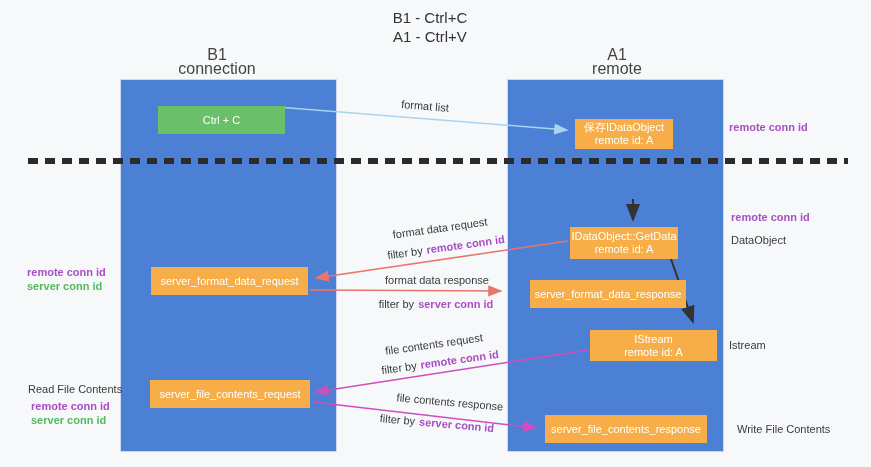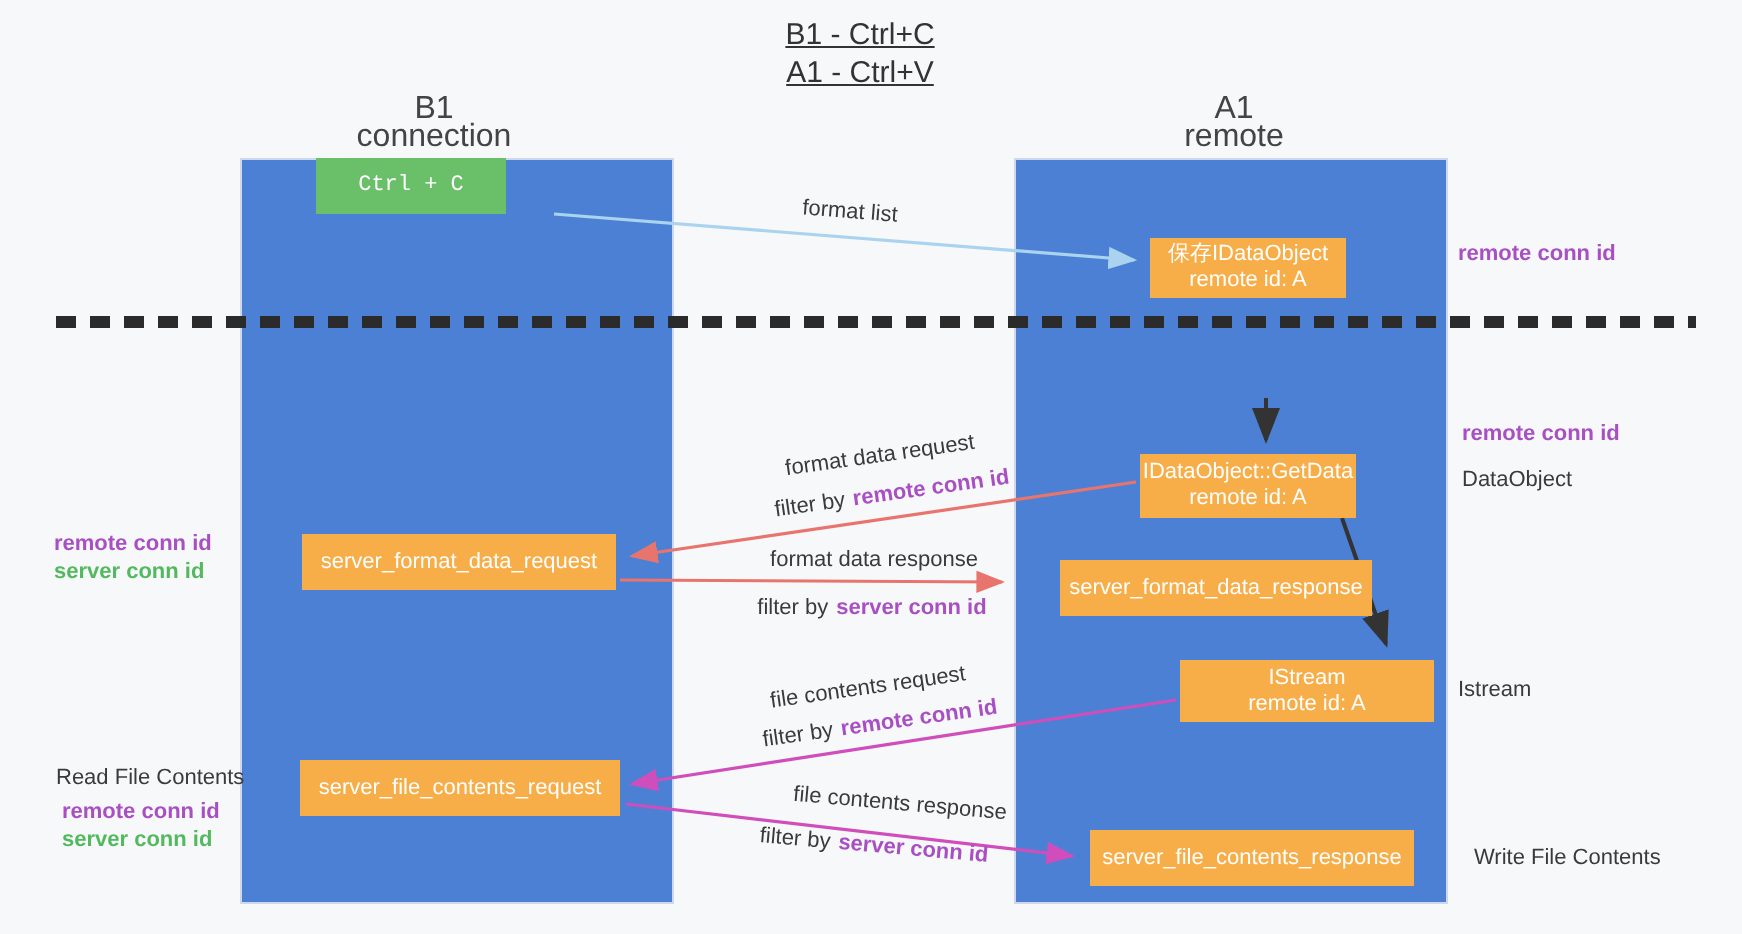--- a/index.html
+++ b/index.html
@@ -1,21 +1,21 @@
 <!DOCTYPE html>
 <html><head>
 <meta charset="utf-8">
 <style>
   html,body{margin:0;padding:0;background:#f7f8fa;}
   .canvas{
     position:relative;width:871px;height:467px;background:#f7f8fa;overflow:hidden;
     font-family:"Liberation Sans", sans-serif;color:#3a3a3a;
   }
   .title{position:absolute;left:430px;top:8px;transform:translateX(-50%);
-    text-align:center;font-size:15px;line-height:19px;color:#333;text-decoration:underline;}
+    text-align:center;font-size:15px;line-height:19px;color:#333;}
   .lane-header{position:absolute;transform:translateX(-50%);text-align:center;
     font-size:16px;line-height:14px;color:#444;}
   .lane{position:absolute;background:#4c80d4;border:1px solid #cdd8ef;box-sizing:border-box;}
   .box{position:absolute;display:flex;align-items:center;justify-content:center;
     color:#fff;font-size:11px;line-height:13px;text-align:center;box-sizing:border-box;}
   .box.orange{background:#f7ae49;}
   .box.green{background:#6abf69;}
   svg.wires{position:absolute;left:0;top:0;pointer-events:none;}
   .glabel{position:absolute;font-size:11px;white-space:nowrap;color:#3a3a3a;
     transform-origin:center;}
@@ -70,21 +70,21 @@
     <line x1="633" y1="199" x2="633" y2="220" stroke="#333333" stroke-width="2" marker-end="url(#mblk)"></line>
     <line x1="671" y1="259" x2="693" y2="322" stroke="#333333" stroke-width="2" marker-end="url(#mblk)"></line>
 
     <line x1="568" y1="241" x2="316" y2="278" stroke="#e8756d" stroke-width="1.6" marker-end="url(#mred)"></line>
     <line x1="310" y1="290" x2="501" y2="291" stroke="#e8756d" stroke-width="1.6" marker-end="url(#mred)"></line>
 
     <line x1="588" y1="350" x2="316" y2="392" stroke="#cf4ebc" stroke-width="1.6" marker-end="url(#mmag)"></line>
     <line x1="313" y1="402" x2="536" y2="428" stroke="#cf4ebc" stroke-width="1.6" marker-end="url(#mmag)"></line>
   </svg>
 
-  <div class="box green" style="left:158px;top:79px;width:95px;height:28px;font-family:Liberation Mono, monospace;">
+  <div class="box green" style="left:158px;top:106px;width:127px;height:28px;">
     <span>Ctrl + C</span>
   </div>
   <div class="box orange" style="left:151px;top:267px;width:157px;height:28px;">
     <span>server_format_data_request</span>
   </div>
   <div class="box orange" style="left:150px;top:380px;width:160px;height:28px;">
     <span>server_file_contents_request</span>
   </div>
 
   <div class="box orange" style="left:575px;top:119px;width:98px;height:30px;">

